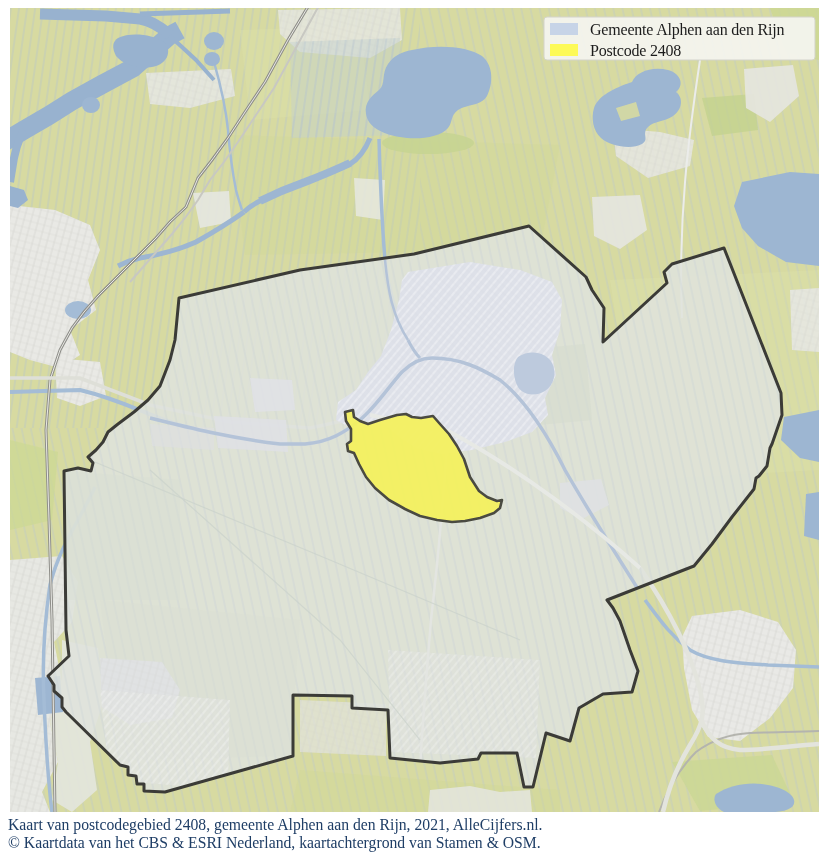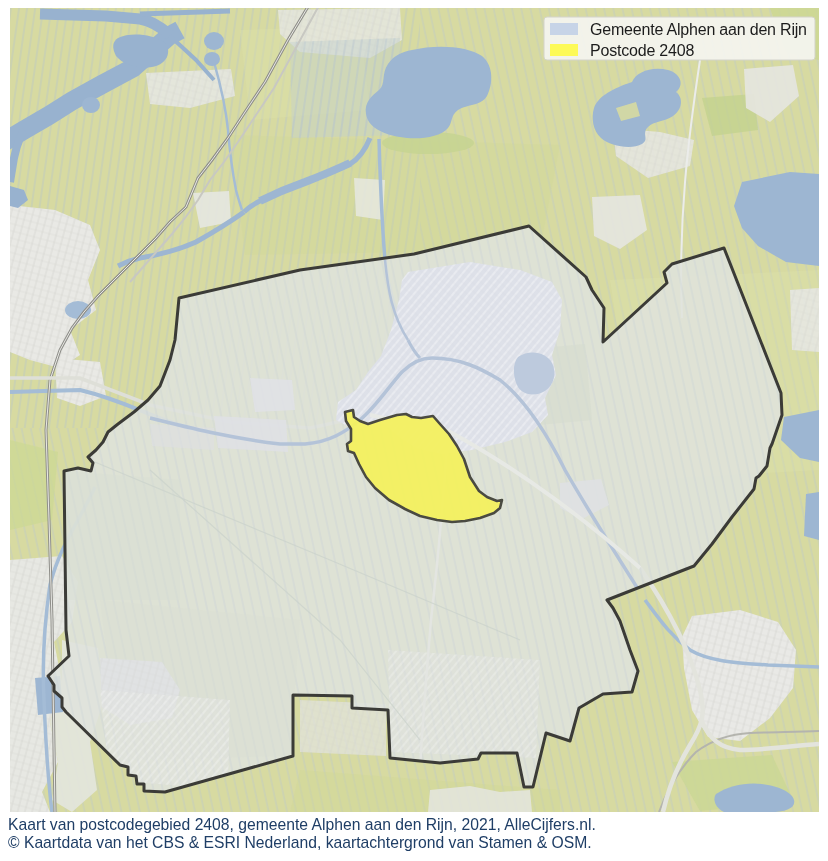--- a/index.html
+++ b/index.html
@@ -1,17 +1,17 @@
 <!DOCTYPE html>
 <html><head>
 <meta charset="utf-8">
 <style>
   html,body{margin:0;padding:0;background:#ffffff;}
   #wrap{position:relative;width:828px;height:861px;background:#ffffff;overflow:hidden;
-        font-family:Liberation Sans, sans-serif;}
+        font-family:Liberation Serif, serif;}
   svg{display:block}
 </style>
 </head>
 <body>
 <div id="wrap">
 <svg width="828" height="861" viewBox="0 0 828 861">
 <defs>
   <clipPath id="mapclip">
           <rect x="10" y="8" width="809" height="804"></rect>
         </clipPath>

